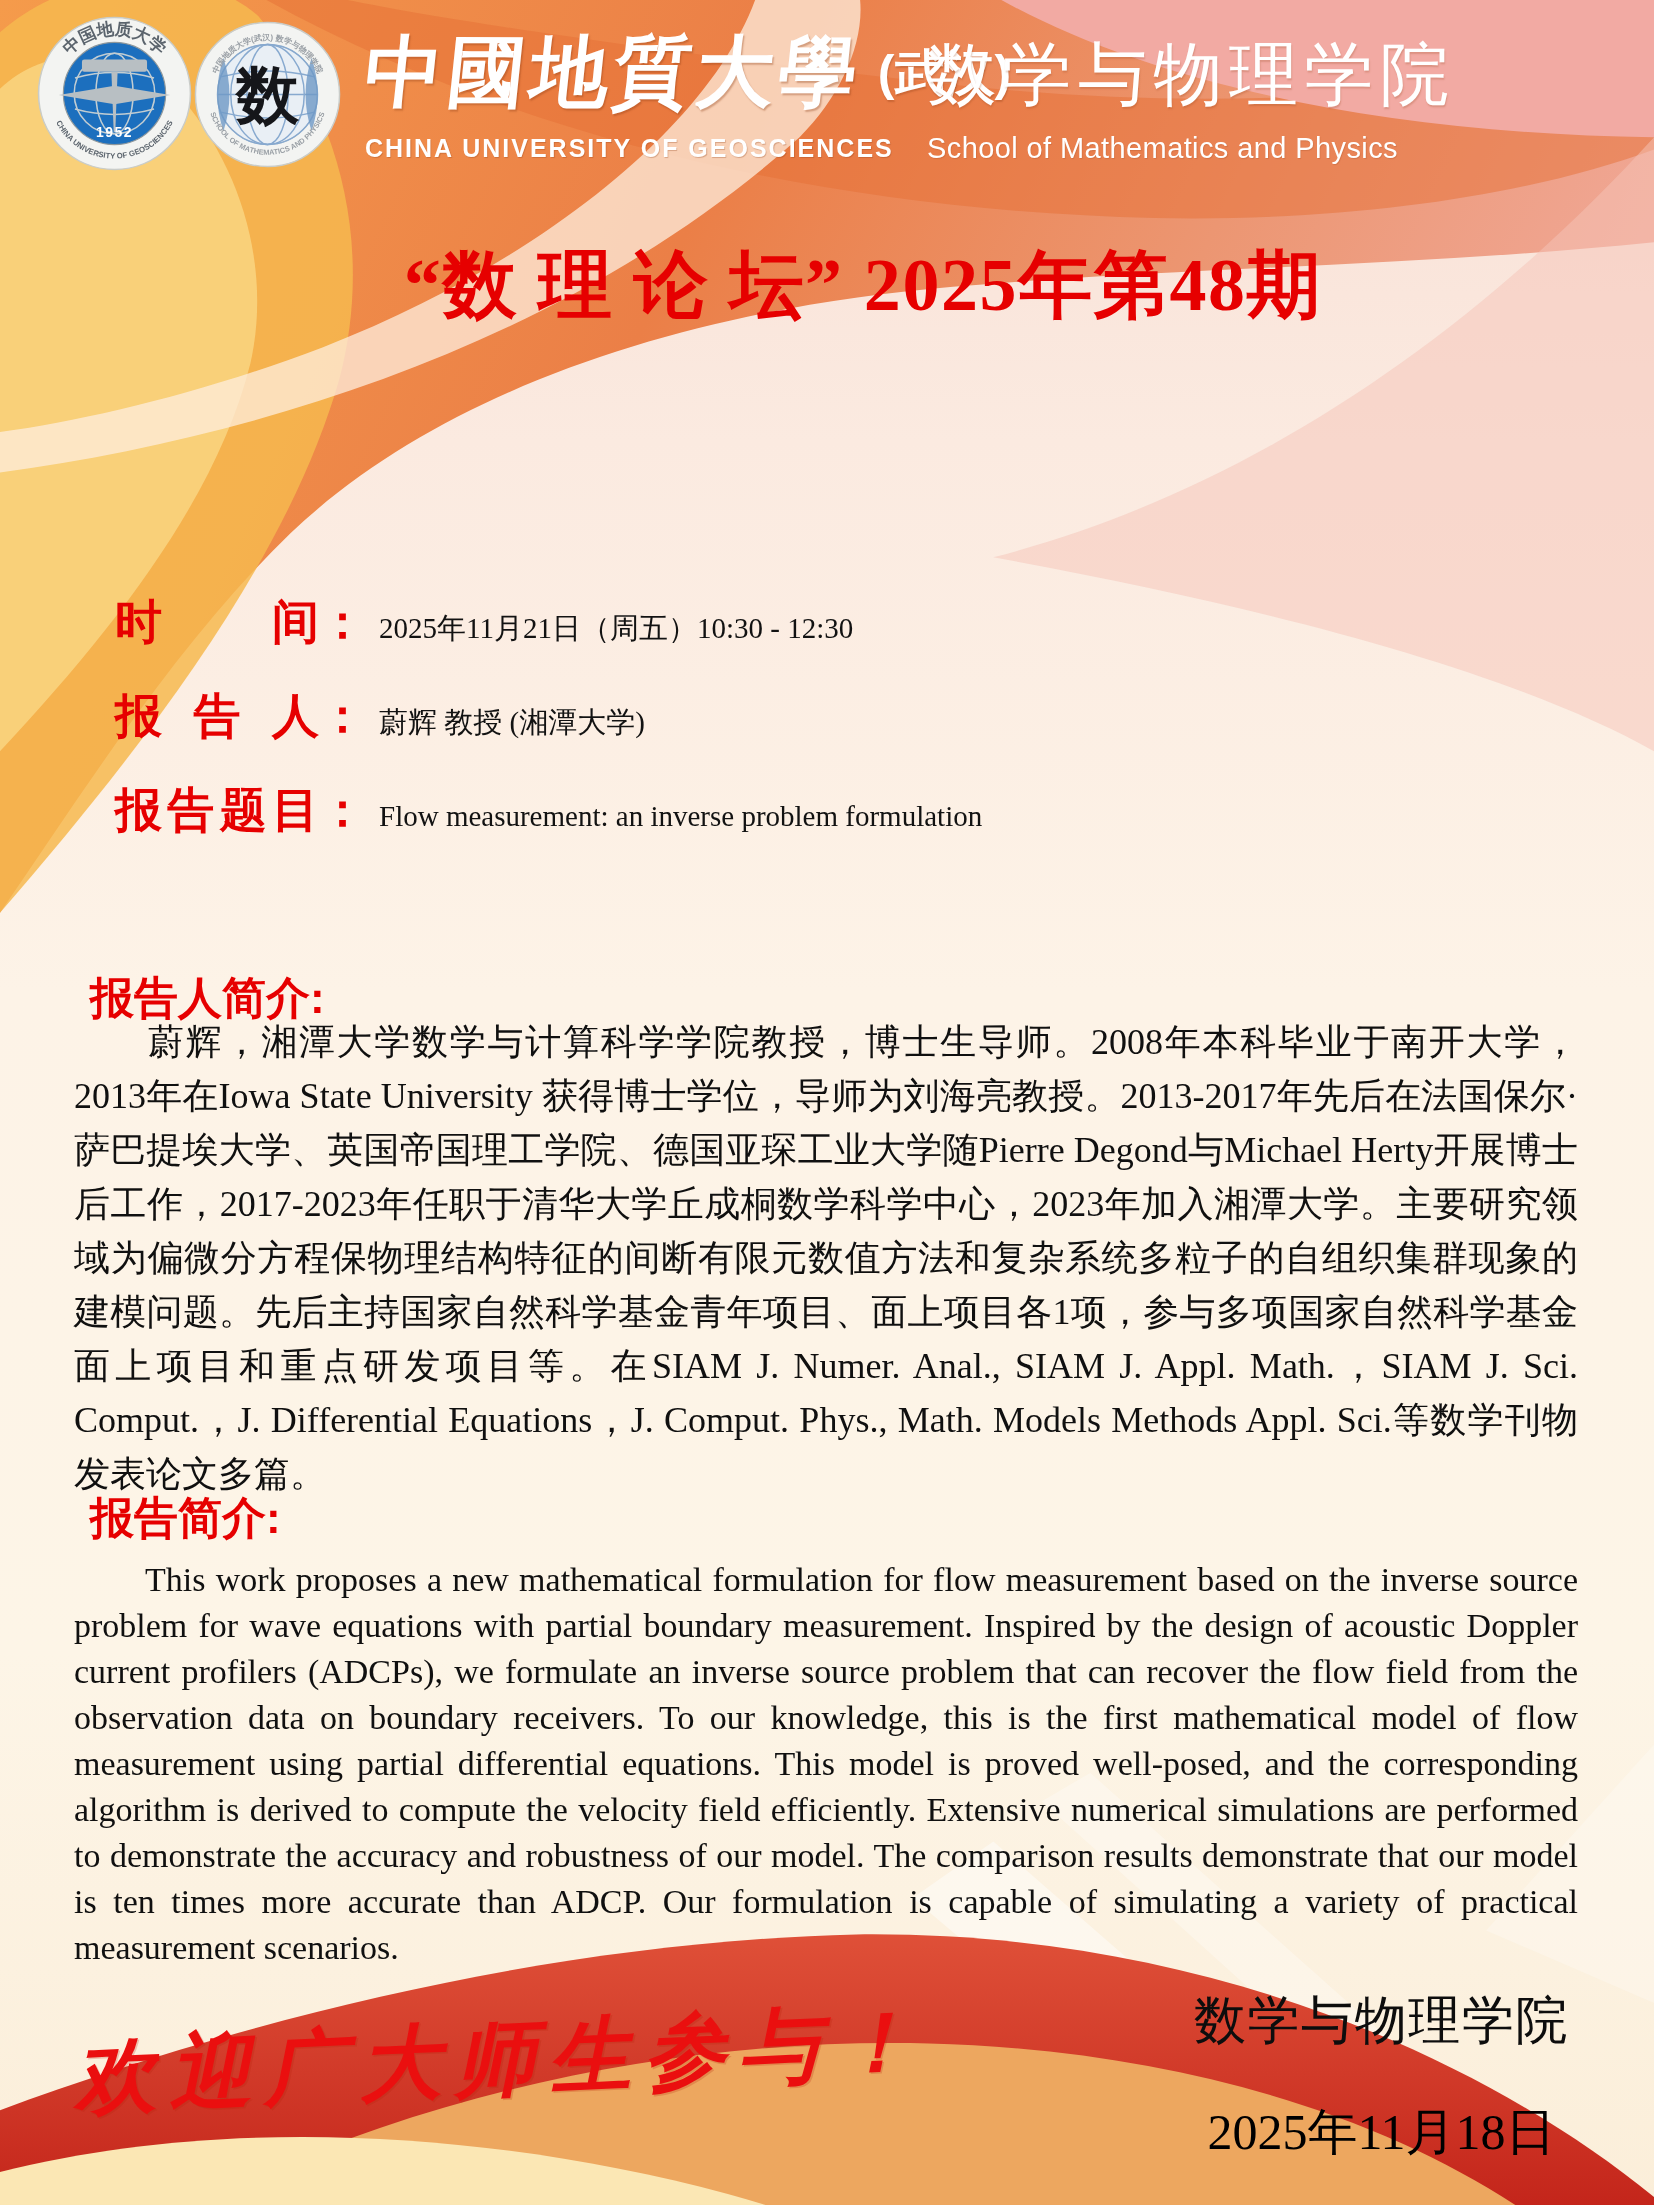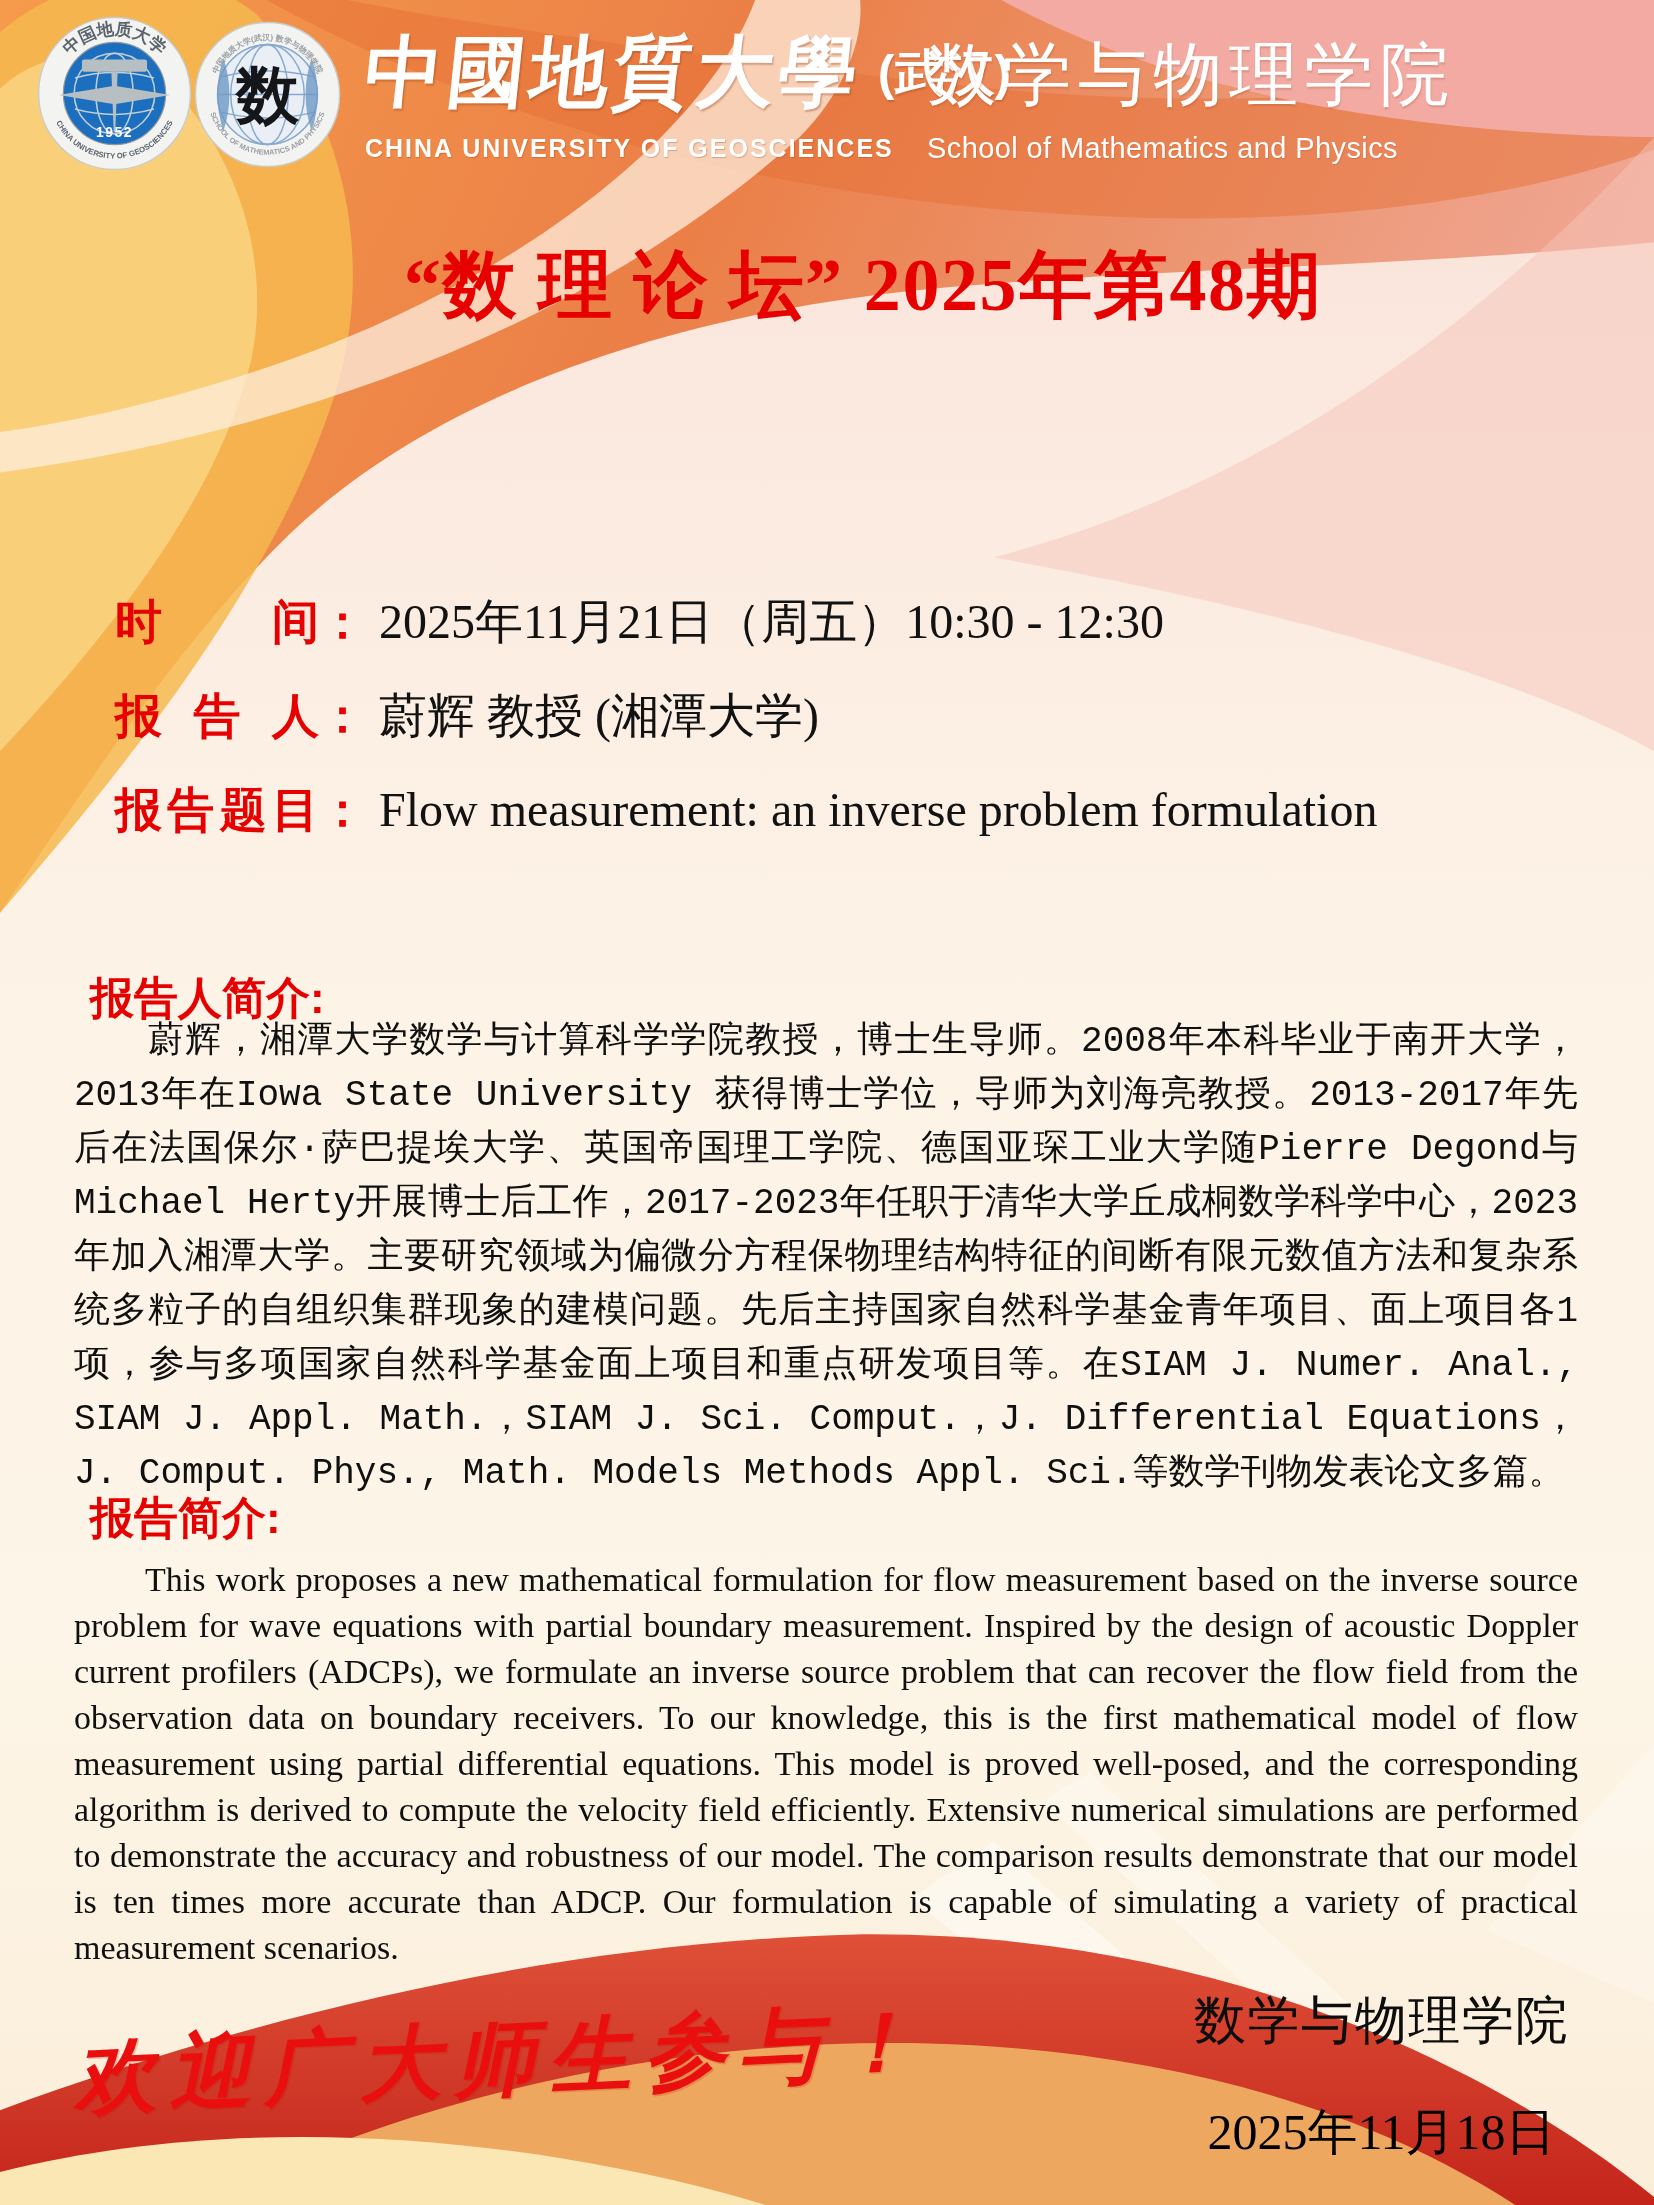--- a/index.html
+++ b/index.html
@@ -46,31 +46,31 @@
   
   .info{position:absolute;left:115px;top:575px;}
   .row{height:94px;line-height:94px;white-space:nowrap;}
   .lbl{
     display:inline-block;width:204px;
     text-align:justify;text-align-last:justify;
     font-weight:700;font-size:47px;color:#e60000;
     vertical-align:baseline;
   }
   .colon{font-weight:700;font-size:47px;color:#e60000;margin-right:13px;}
-  .val{font-family:"Liberation Serif","DejaVu Serif",serif;font-size:48px;color:#121212;}
+  .val{font-family:"Liberation Serif","DejaVu Serif",serif;font-size:29px;color:#121212;}
 
   
   .sec-heading{position:absolute;font-weight:700;font-size:44px;color:#e60000;white-space:nowrap;}
   .bio-h{left:90px;top:969px;}
   .abs-h{left:90px;top:1489px;}
   .bio-text{
     position:absolute;left:74px;top:1015px;width:1504px;margin:0;
     font-size:36px;line-height:54px;color:#101010;
     text-align:justify;text-indent:74px;
-    font-family:Liberation Mono, monospace;
+    font-family:Liberation Serif, serif;
   }
   .abs-text{
     position:absolute;left:74px;top:1557px;width:1504px;margin:0;
     font-size:34px;line-height:46px;color:#101010;
     text-align:justify;text-indent:71px;
     font-family:"Liberation Serif","DejaVu Serif",serif;
   }
 
   
   .welcome{

